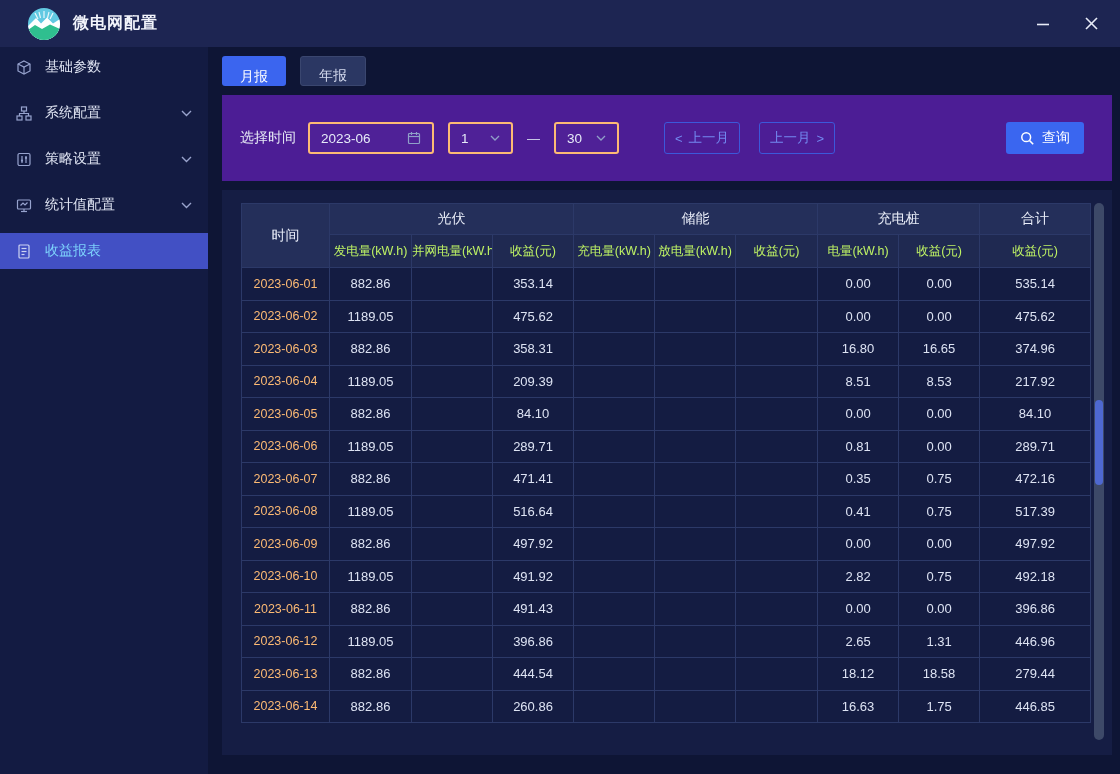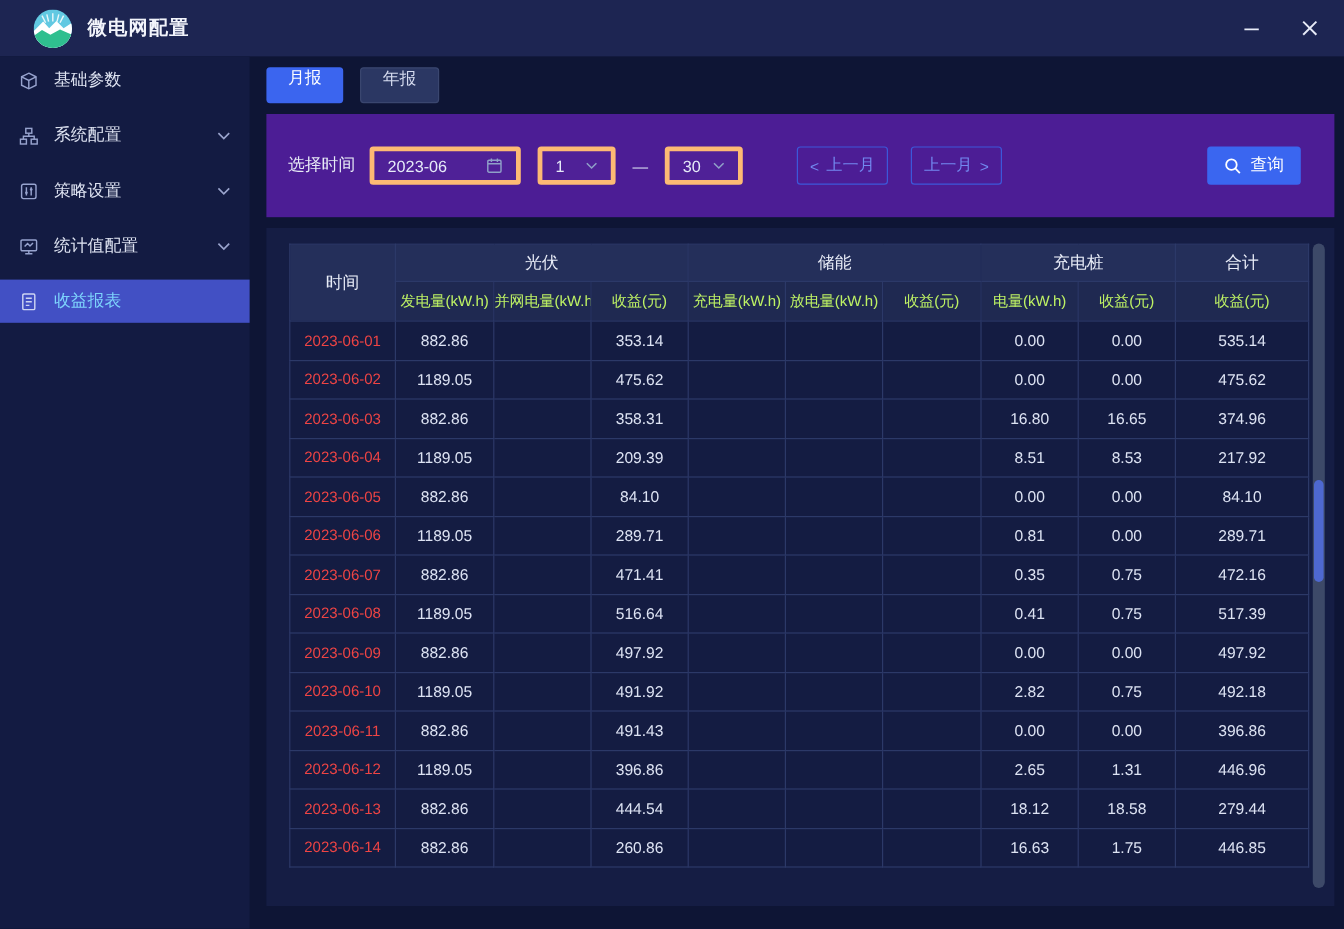--- a/index.html
+++ b/index.html
@@ -28,32 +28,32 @@
   }
   .nav-item.active { background:#4250c4; color:#7dd3fc; }
   .nav-icon { width:17px; height:17px; margin-right:12px; color:#97a3ce; display:flex; align-items:center; }
   .nav-item.active .nav-icon { color:#cdd4f2; }
   .nav-chev { margin-left:auto; color:#99a3cc; display:flex; }
   .main { flex:1; padding:9px 8px 0 14px; }
   
   .tabs { display:flex; gap:14px; margin-bottom:9px; }
   .tab {
     height:30px; padding:0 18px; border-radius:3px;
-    display:flex; align-items:flex-start; font-size:14px; cursor:pointer;
+    display:flex; align-items:flex-end; font-size:14px; cursor:pointer;
   }
   .tab.active { background:#3b65ef; color:#ffffff; }
   .tab:not(.active) { background:#2b3763; color:#d5dbef; border:1px solid #3a466f; }
   
   .filter-panel {
     width:890px; height:86px; background:#4c1d95;
     display:flex; align-items:center; padding:0 28px 0 18px;
   }
   .filter-label { font-size:14px; color:#e6eaf5; }
   .input-box {
-    height:32px; border:4px solid #fdba74; border-radius:3px;
+    height:32px; border:2px solid #fdba74; border-radius:3px;
     background:rgba(255,255,255,0.02); color:#e6ebf8;
     display:flex; align-items:center; justify-content:space-between;
     font-size:13.5px; cursor:pointer;
   }
   .month-box { width:126px; margin-left:12px; padding:0 11px; }
   .day-box { width:65px; margin-left:14px; padding:0 11px; }
   .dash { margin-left:14px; color:#d5dbef; font-size:13px; }
   .icon-dim { color:#8fa0c8; display:flex; }
   .ghost-btn {
     height:32px; width:76px; margin-left:45px;
@@ -76,21 +76,21 @@
     width:890px; height:565px; margin-top:9px;
     background:#151d44; position:relative;
     padding:13px 0 0 19px;
   }
   table { border-collapse:collapse; table-layout:fixed; width:849px; }
   th, td { border:1px solid #2c3968; text-align:center; white-space:nowrap; overflow:hidden; font-weight:400; }
   tr.group-row th { height:31px; background:#242f5a; font-size:14px; color:#e9edf8; }
   th.time-th { background:#242f5a; font-size:14px; color:#e9edf8; }
   tr.sub-row th { height:33px; background:#1f2951; font-size:12.5px; color:#bef264; }
   tbody td { height:32.5px; background:#141c42; font-size:13px; color:#dde3f3; }
-  tbody td:first-child { font-size:12.5px; color:#ef4444; }
+  tbody td:first-child { font-size:12.5px; color:#fdba74; }
   
   .v-scrollbar {
     position:absolute; right:8px; top:13px;
     width:10px; height:537px; background:#3d4968; border-radius:5px;
   }
   .v-thumb {
     position:absolute; left:1px; top:197px;
     width:8px; height:85px; background:#4e68d0; border-radius:4px;
   }
 </style>

